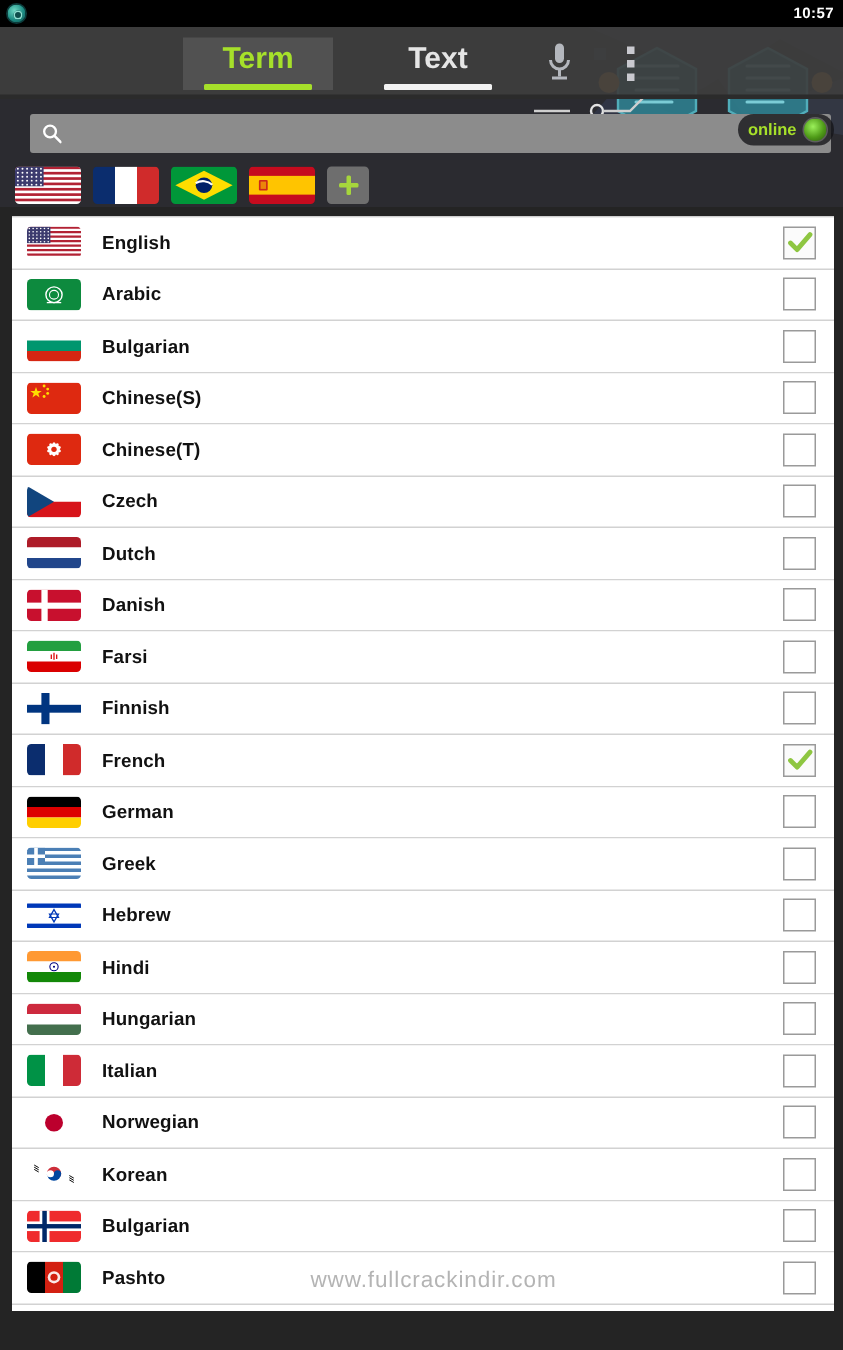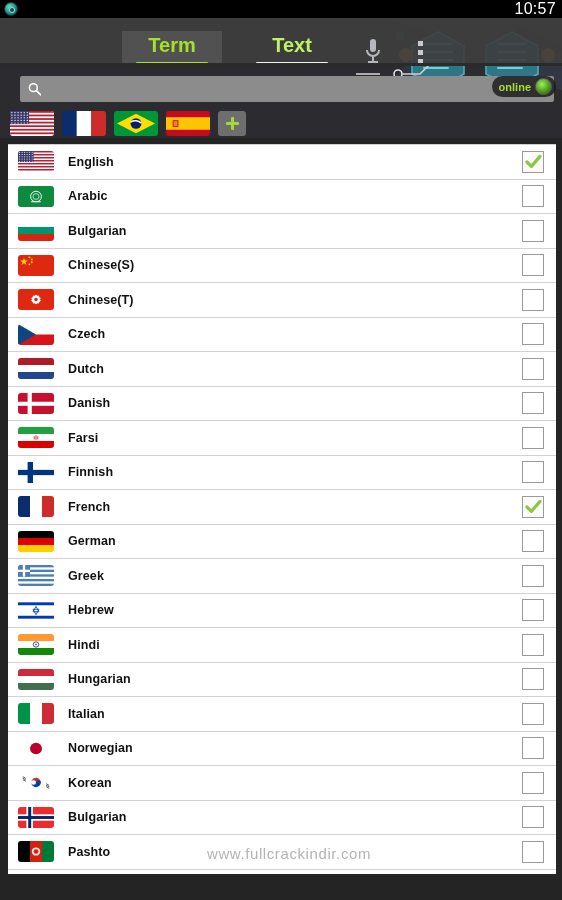--- a/index.html
+++ b/index.html
@@ -10,52 +10,52 @@
     overflow: hidden;
   }
   #app { position: relative; width: 562px; height: 900px; background: #242424; overflow: hidden; }
 
   
   .statusbar {
     position: relative; height: 18px; background: #000;
     display: flex; align-items: center; justify-content: space-between;
     padding: 0 6px 0 4px; z-index: 40;
   }
-  .statusbar .clock { color: #fff; font-size: 16px; font-weight: normal; letter-spacing: .3px; }
+  .statusbar .clock { color: #fff; font-size: 10px; font-weight: bold; letter-spacing: .3px; }
   .app-dot {
     width: 14px; height: 14px; border-radius: 50%;
     background: radial-gradient(circle at 38% 34%, #6fd8c4 0%, #1d8d84 55%, #0b4a4a 100%);
     border: 1px solid #0c3b3b; position: relative;
   }
   .app-dot::after {
     content: ""; position: absolute; left: 3.5px; top: 3.5px;
     width: 6px; height: 6px; border-radius: 50%;
     background: #0e4e4c; box-shadow: 0 0 0 1px #8fe0d2 inset;
   }
 
   
   .bgart { position: absolute; left: 0; top: 18px; width: 562px; height: 120px; z-index: 1; pointer-events: none; }
 
   
   .tabbar {
-    position: relative; z-index: 20; height: 48px; display: flex; align-items: flex-end;
+    position: relative; z-index: 20; height: 48px; display: flex; align-items: center;
     background: rgba(62,62,62,.92);
   }
   .tabbar::after {
     content: ""; position: absolute; left: 0; right: 0; bottom: 0; height: 3px; background: #2b2b2b;
   }
   .tab-spacer { width: 122px; }
   .tab {
     width: 100px; display: flex; flex-direction: column; align-items: center; justify-content: center;
     position: relative; cursor: pointer; padding-top: 4px;
   }
   .tab.active { background: rgba(85,85,85,.85); }
   .tab .lbl { font-size: 20px; font-weight: bold; line-height: 1; }
   .tab.active .lbl { color: #a6e02a; }
-  .tab.inactive .lbl { color: #bef264; }
+  .tab.inactive .lbl { color: #e5e5e5; }
   .tab .bar { margin-top: 7px; height: 4px; width: 72px; border-radius: 1px; }
   .tab.active .bar { background: #a6e02a; }
   .tab.inactive .bar { background: #f2f2f2; }
   .tab-gap { width: 20px; }
 
   .tool-icons { flex: 1; display: flex; align-items: center; justify-content: flex-start; gap: 36px; padding-left: 22px; }
   .mic { cursor: pointer; opacity: .82; }
   .overflow { display: flex; flex-direction: column; gap: 4px; cursor: pointer; }
   .overflow span { display: block; width: 5px; height: 5px; background: #c9c9cf; }
 

